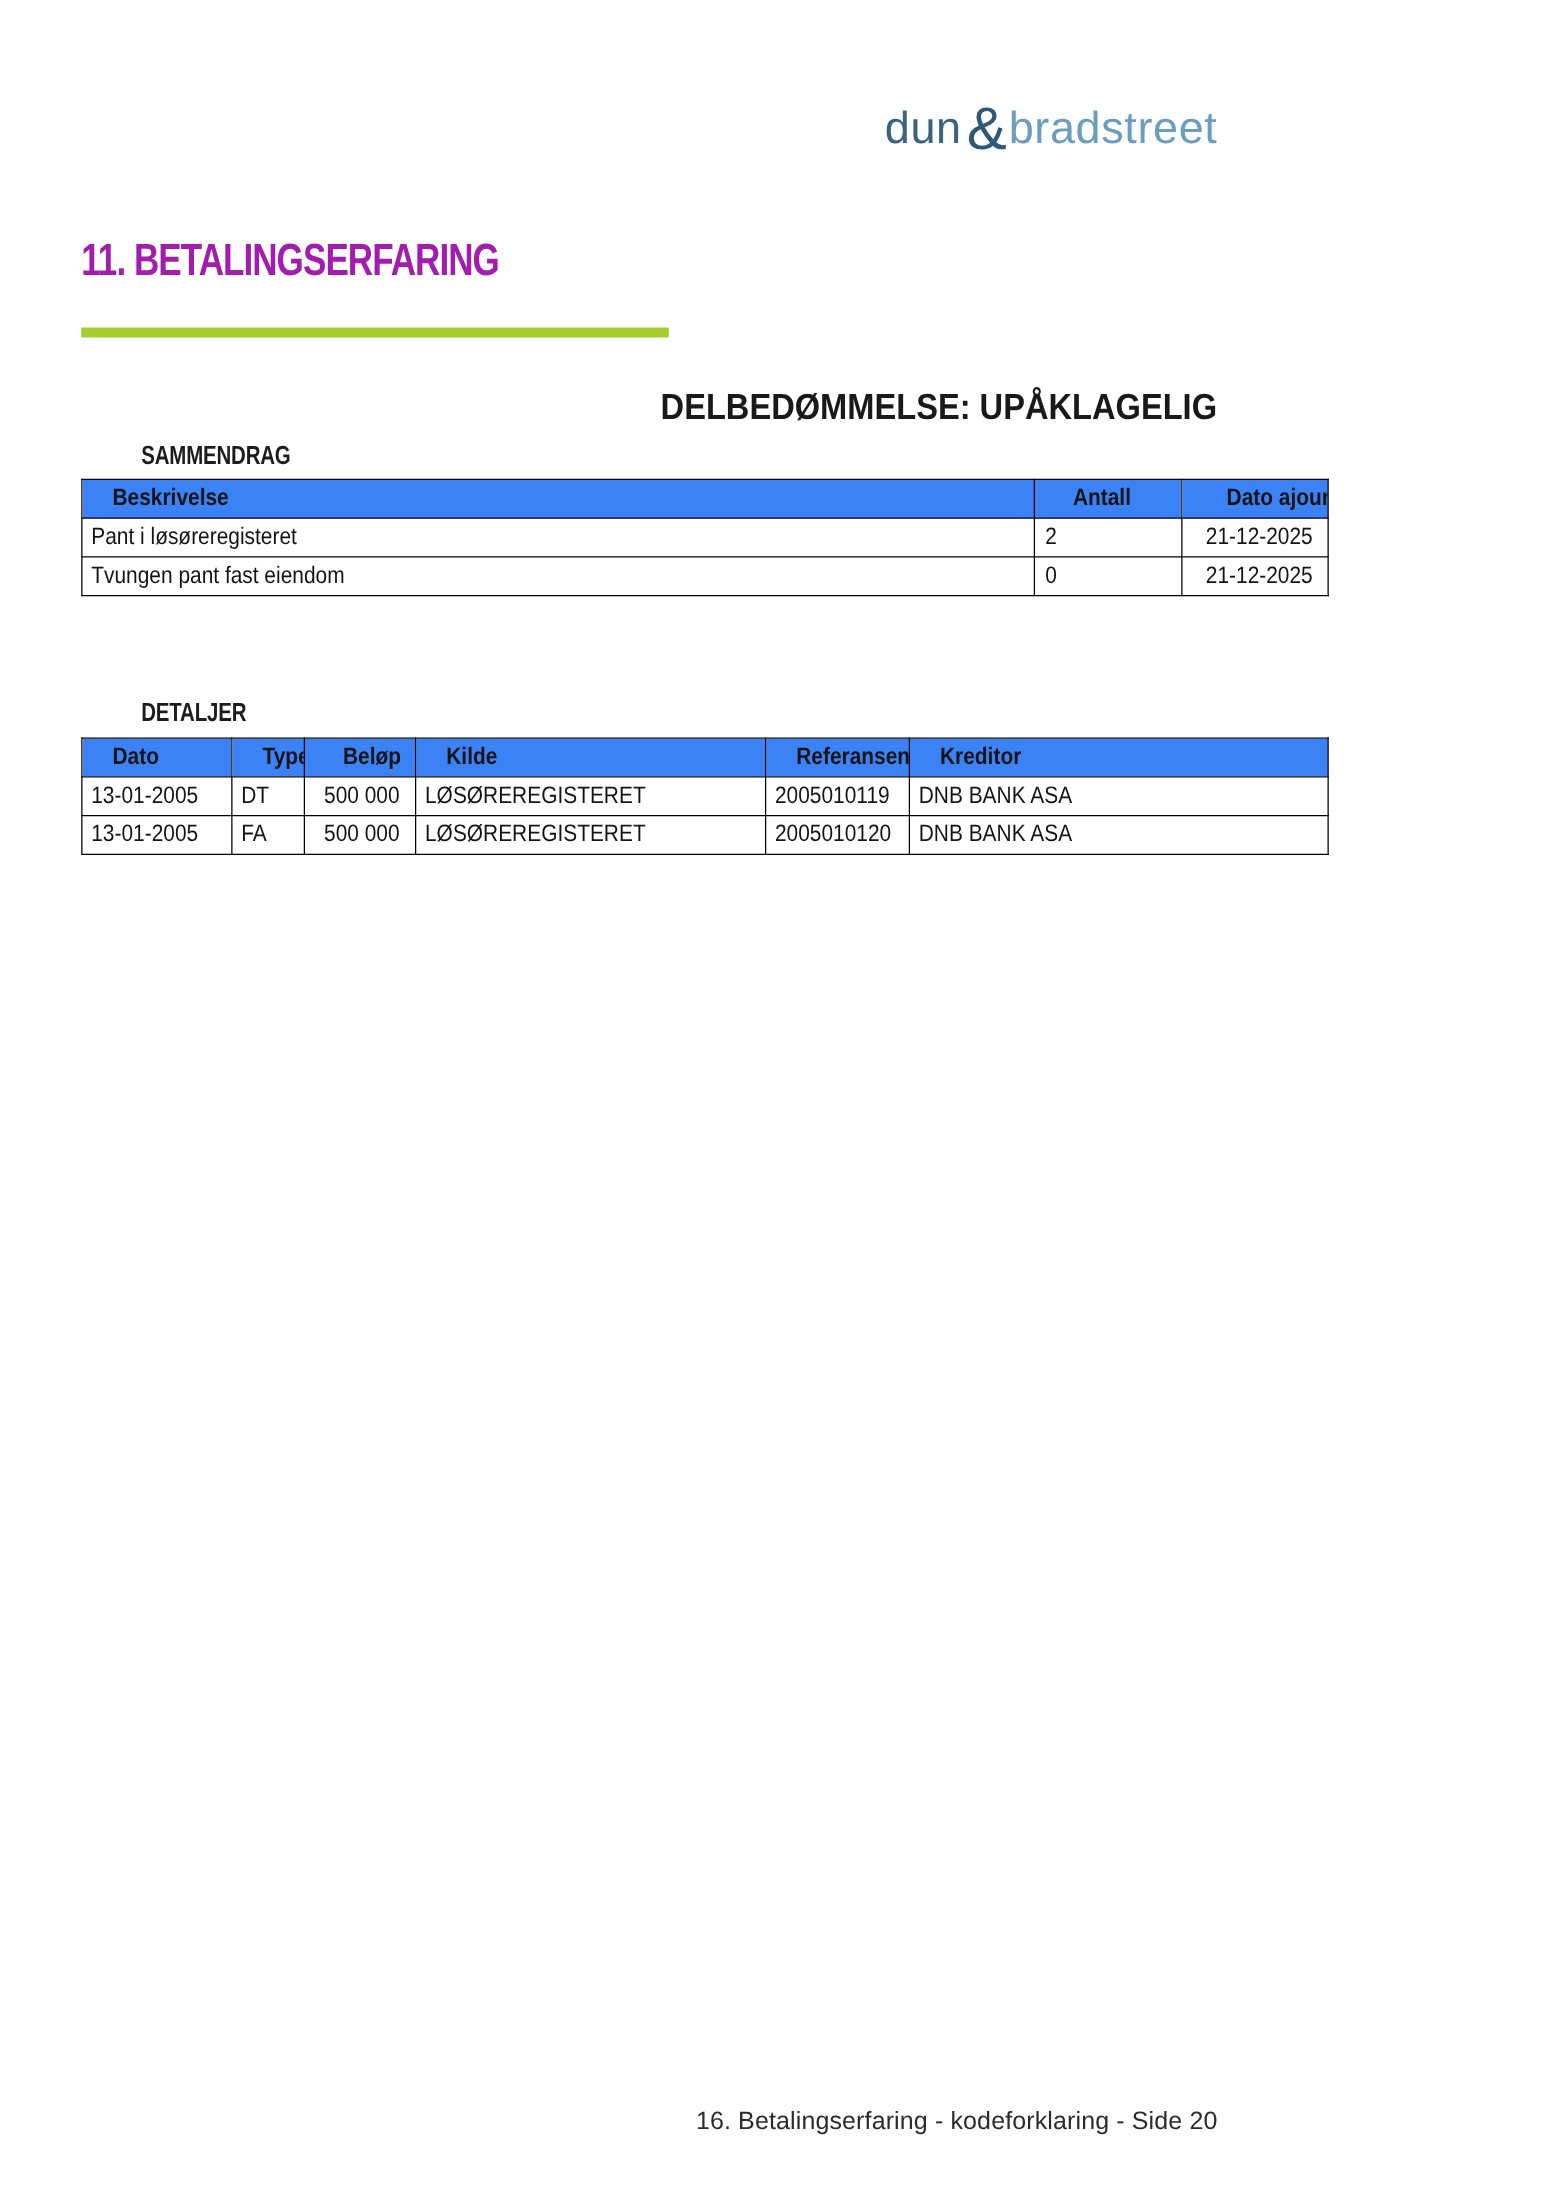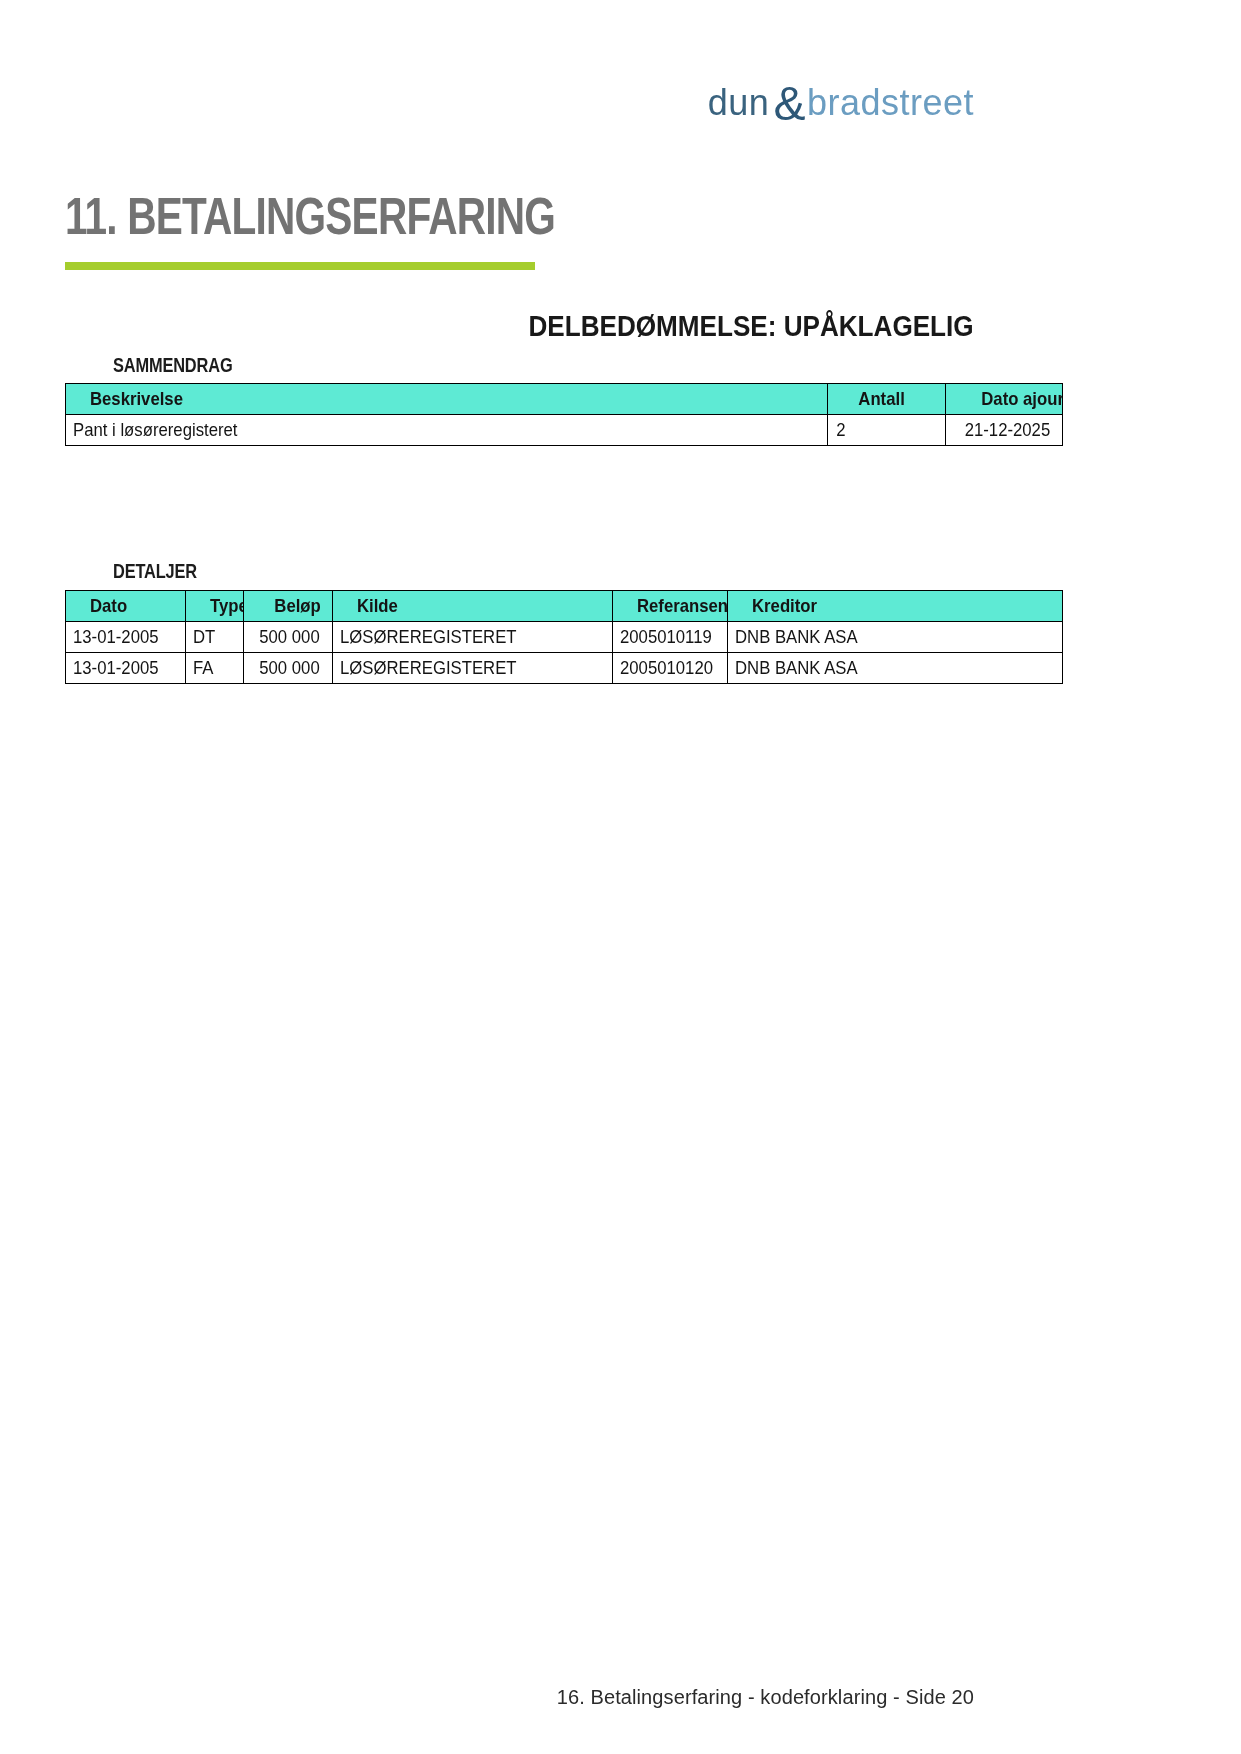--- a/index.html
+++ b/index.html
@@ -11,21 +11,21 @@
   }
   .page { position: relative; width: 1153px; height: 1754px; background: #ffffff; overflow: hidden; }
 
   
   .logo { position: absolute; top: 76px; right: 179px; white-space: nowrap; font-size: 36px; letter-spacing: 0.5px; }
   .logo-dun  { color: #3a637f; }
   .logo-amp  { color: #2e5878; font-size: 48px; margin: 0 1px 0 4px; vertical-align: -5px; font-weight: normal; }
   .logo-brad { color: #6b9dc1; }
 
   
-  .title { position: absolute; top: 190px; left: 65px; font-size: 52px; font-weight: bold; color: #737373; line-height: 1; letter-spacing: -1px; white-space: nowrap; }
+  .title { position: absolute; top: 190px; left: 65px; font-size: 36px; font-weight: bold; color: #a21caf; line-height: 1; letter-spacing: -1px; white-space: nowrap; }
   .scale-left { display: inline-block; transform: scaleX(0.78); transform-origin: 0 50%; white-space: nowrap; }
 
   .green-bar { position: absolute; top: 262px; left: 65px; width: 470px; height: 8px; background: #a5cd2d; }
 
   
   .assessment { position: absolute; top: 310px; right: 179px; font-size: 29px; font-weight: bold; color: #191919; line-height: 1.15; white-space: nowrap; }
   .scale-right { display: inline-block; transform: scaleX(0.9); transform-origin: 100% 50%; white-space: nowrap; }
 
   
   .section-label { position: absolute; left: 65px; font-size: 21px; font-weight: bold; color: #1c1c1c; letter-spacing: -0.2px; margin-left: 48px; }
@@ -37,21 +37,21 @@
   .table-summary { top: 383px; }
   .table-details { top: 590px; }
   .data-table th, .data-table td {
     border: 1.5px solid #000000;
     padding: 4px 7px;
     height: 31px;
     white-space: nowrap; overflow: hidden;
     text-align: left; font-weight: normal; color: #141414;
     vertical-align: middle;
   }
-  .data-table th { background: #5eead4; font-weight: bold; padding-left: 24px; }
+  .data-table th { background: #3b82f6; font-weight: bold; padding-left: 24px; }
   .num { text-align: right; }
   .c { display: inline-block; transform: scaleX(0.88); transform-origin: 0 50%; white-space: nowrap; }
   .num .c { transform-origin: 100% 50%; }
 
   
   .footer { position: absolute; top: 1686px; right: 179px; font-size: 20px; color: #2b2b2b; letter-spacing: 0.1px; }
 </style>
 </head>
 <body>
 
@@ -90,20 +90,25 @@
     </thead>
     <tbody>
 
 
         <tr>
           <td><span class="c">Pant i løsøreregisteret</span></td>
           <td class="num"><span class="c">2</span></td>
           <td class="num"><span class="c">21-12-2025</span></td>
         </tr>
 
+        <tr>
+          <td><span class="c">Tvungen pant fast eiendom</span></td>
+          <td class="num"><span class="c">0</span></td>
+          <td class="num"><span class="c">21-12-2025</span></td>
+        </tr>
       </tbody>
   </table>
 
   <h2 class="section-label label-details">
     <span class="scale-left">DETALJER</span>
   </h2>
 
   <table class="data-table table-details">
     <colgroup>
       <col style="width:120px">

